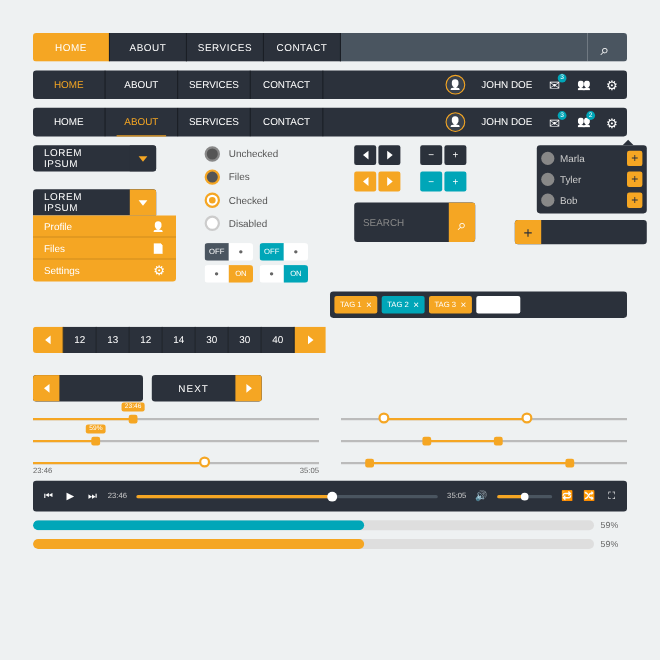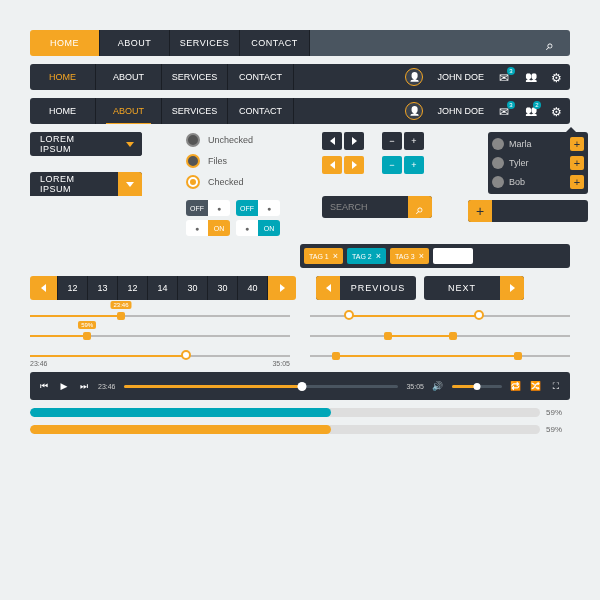--- a/index.html
+++ b/index.html
@@ -53,21 +53,21 @@
   .tog.off2 .l{background:#00a6b8;} .tog.off2 .r{background:#fff;color:#666;}
   .tog.on .l{background:#fff;color:#666;} .tog.on .r{background:#f5a623;}
   .tog.on2 .l{background:#fff;color:#666;} .tog.on2 .r{background:#00a6b8;}
   .btnset{display:flex; gap:2px;}
   .sbtn{width:20px;height:18px;display:flex;align-items:center;justify-content:center;border-radius:2px;}
   .dark{background:#2b313b;}
   .oran{background:#f5a623;}
   .teal{background:#00a6b8;}
   .tri-l{width:0;height:0;border-top:4px solid transparent;border-bottom:4px solid transparent;border-right:5px solid #fff;}
   .tri-r{width:0;height:0;border-top:4px solid transparent;border-bottom:4px solid transparent;border-left:5px solid #fff;}
-  .searchbox{width:110px;height:22px;background:#2b313b;border-radius:3px;display:flex;overflow:hidden;margin-top:16px;text-align:center;}
+  .searchbox{width:110px;height:36px;background:#2b313b;border-radius:3px;display:flex;overflow:hidden;margin-top:4px;text-align:center;}
   .searchbox .in{flex:1;padding:0 8px;display:flex;align-items:center;text-transform:uppercase;color:#888;}
   .searchbox .sb{width:24px;background:#f5a623;display:flex;align-items:center;justify-content:center;}
   .popup{width:100px;background:#2b313b;border-radius:3px;padding:4px;display:flex;flex-direction:column;gap:3px;position:relative;}
   .popup::before{content:'';position:absolute;top:-5px;right:12px;border-left:5px solid transparent;border-right:5px solid transparent;border-bottom:5px solid #2b313b;}
   .prow{display:flex;align-items:center;gap:5px;height:16px;}
   .pav{width:12px;height:12px;border-radius:50%;background:#888;}
   .prow .nm{flex:1;color:#ccc;}
   .padd{width:14px;height:14px;background:#f5a623;border-radius:2px;display:flex;align-items:center;justify-content:center;font-size:11px;color:#2b313b;}
   .followbtn{width:120px;height:22px;background:#2b313b;border-radius:3px;display:flex;overflow:hidden;}
   .followbtn .fl{flex:1;display:flex;align-items:center;justify-content:center;text-transform:uppercase;letter-spacing:1px;}
@@ -179,35 +179,53 @@
           <div class="tri-down"></div>
         </div>
     </div>
     <div style="height:4px"></div>
     <div class="dd" style="border-radius:3px 3px 0 0;">
       <div class="lbl">Lorem Ipsum</div>
       <div class="arr">
           <div class="tri-down-w"></div>
         </div>
     </div>
+    <div class="menu" style="margin-top:-6px;">
+      <div class="mi">
+          <span>Profile</span>
+          <span class="ic-user"></span>
+        </div>
+      <div class="mi">
+          <span>Files</span>
+          <span class="ic-file"></span>
+        </div>
+      <div class="mi">
+          <span>Settings</span>
+          <span class="ic-gear" style="color:#fff;font-size:10px;"></span>
+        </div>
+    </div>
   </div>
 
   <div class="col">
     <div class="radios">
       <div class="radio-row">
           <div class="rcirc"></div>
           <span>Unchecked</span>
         </div>
       <div class="radio-row">
           <div class="rcirc hover"></div>
           <span>Files</span>
         </div>
       <div class="radio-row">
           <div class="rcirc checked"></div>
           <span>Checked</span>
+        </div>
+      <div class="radio-row">
+          <div class="rcirc disabled"></div>
+          <span>Disabled</span>
         </div>
     </div>
     <div class="toggles">
       <div class="tog off">
           <div class="half l">OFF</div>
           <div class="half r">●</div>
         </div>
       <div class="tog off2">
           <div class="half l">OFF</div>
           <div class="half r">●</div>
@@ -292,42 +310,41 @@
         <span class="x">×</span>
       </div>
     <div class="tag oran">
         <span>Tag 3</span>
         <span class="x">×</span>
       </div>
     <div class="tagin"></div>
   </div>
 </div>
 
-<div class="row" style="margin-top:8px; gap:20px;">
+<div class="row" style="margin-top:8px; gap:20px;flex-direction:column;">
   <div class="pagi">
     <div class="pb arr">
         <div class="tri-l"></div>
       </div>
     <div class="pb">12</div>
     <div class="pb">13</div>
     <div class="pb">12</div>
     <div class="pb">14</div>
     <div class="pb">30</div>
     <div class="pb">30</div>
     <div class="pb">40</div>
     <div class="pb arr">
         <div class="tri-r"></div>
       </div>
   </div>
   <div class="prevnext">
     <div class="pnbtn">
         <div class="a">
           <div class="tri-l"></div>
         </div>
-        <div class="t">Previous</div>
       </div>
     <div class="pnbtn">
         <div class="t">Next</div>
         <div class="a">
           <div class="tri-r"></div>
         </div>
       </div>
   </div>
 </div>
 

